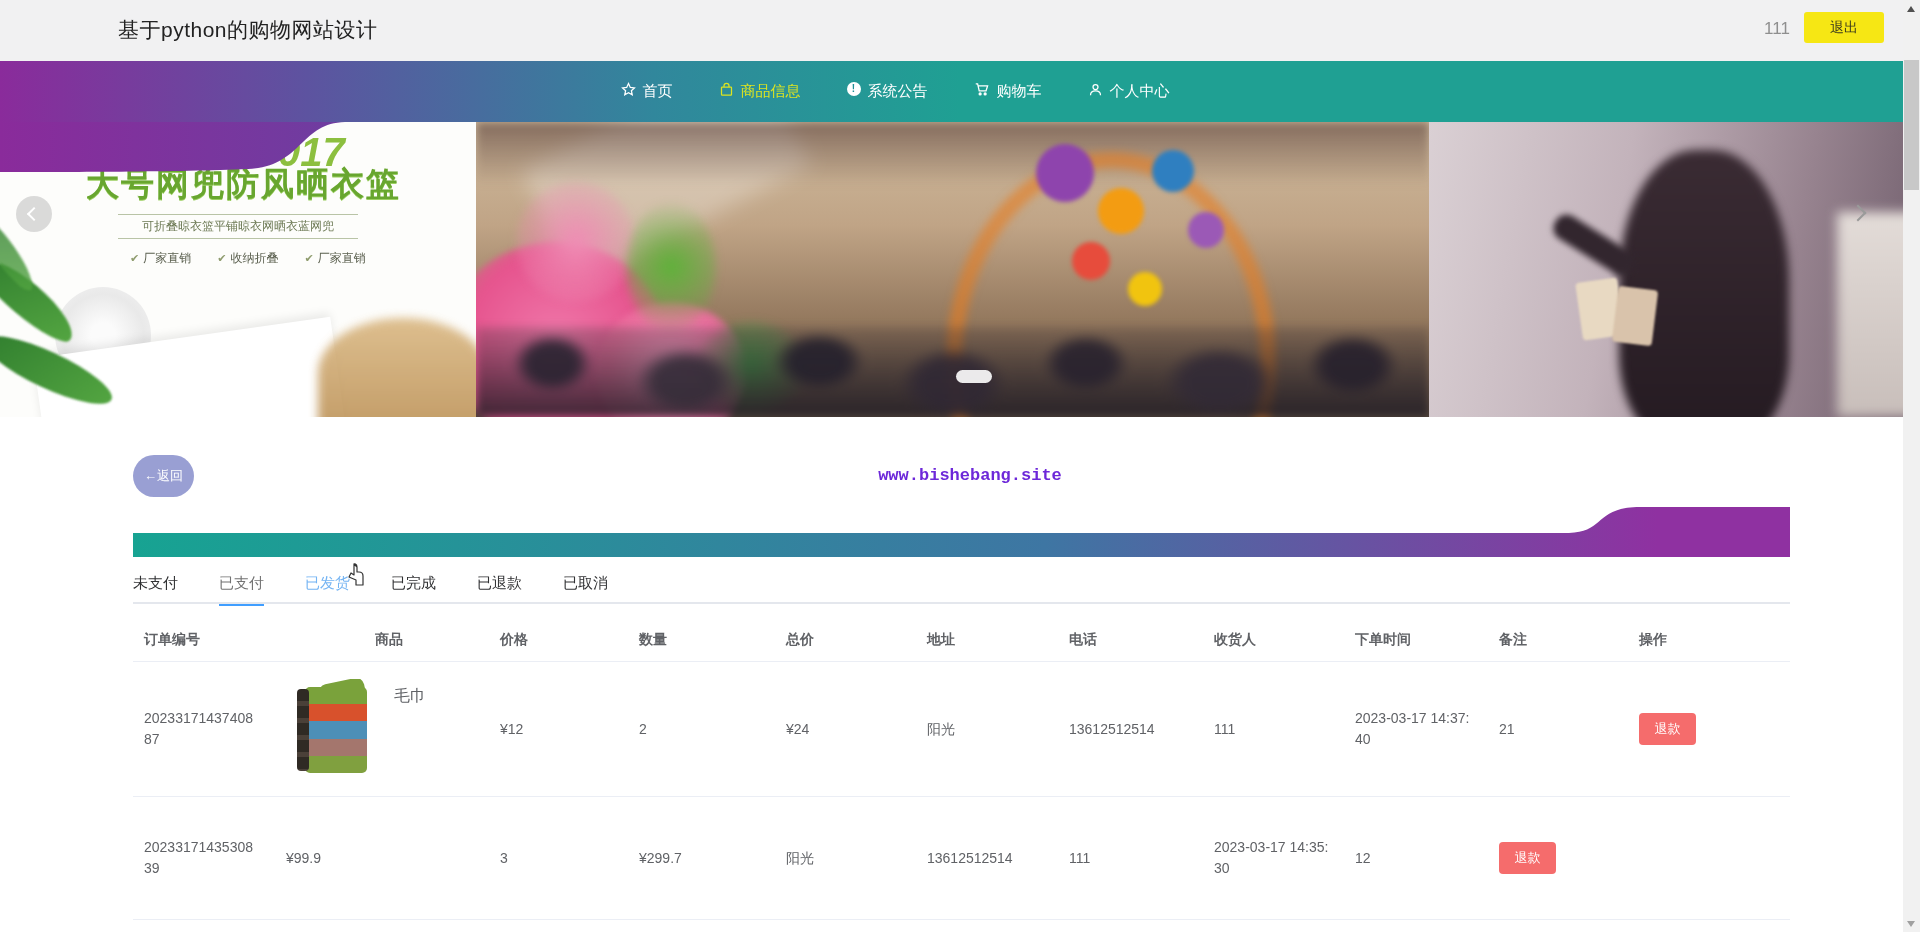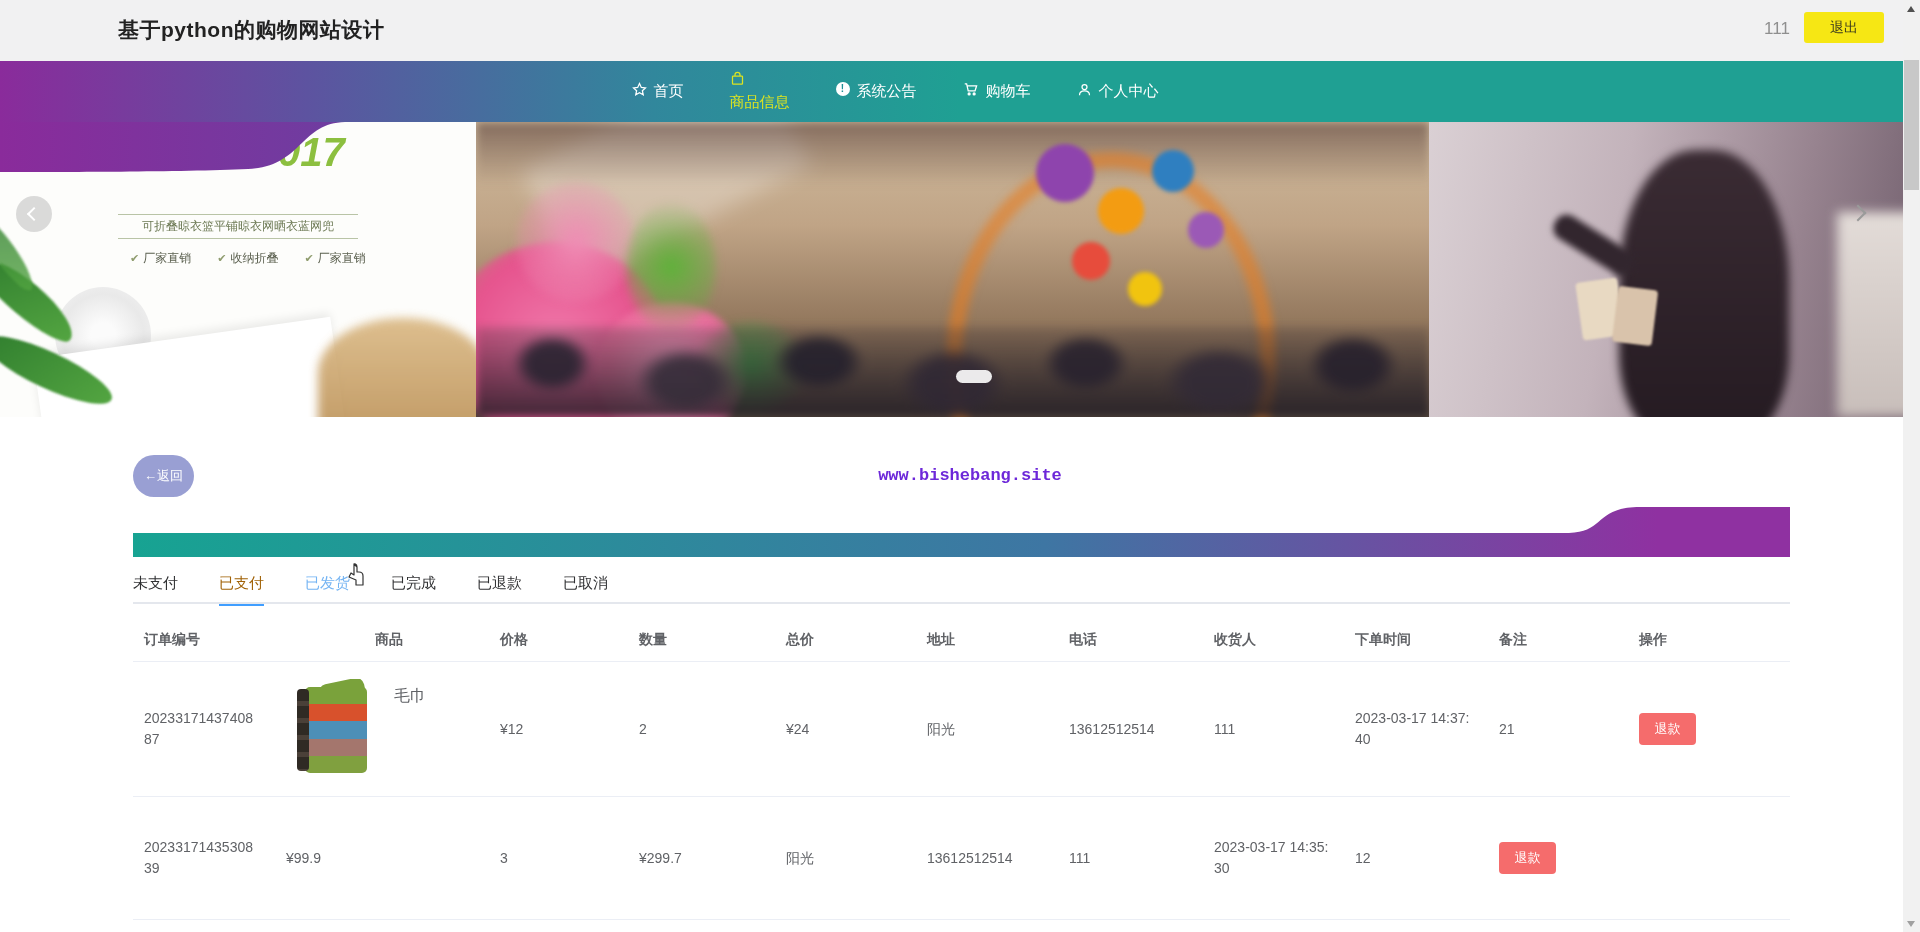--- a/index.html
+++ b/index.html
@@ -2,32 +2,32 @@
 <html><head>
 <meta charset="utf-8">
 <style>
   * { margin:0; padding:0; box-sizing:border-box; }
   html,body { width:1920px; height:932px; overflow:hidden; background:#fff;
               font-family:"Liberation Sans","DejaVu Sans",sans-serif; }
   .stage { position:relative; width:1920px; height:932px; background:#fff; overflow:hidden; }
 
   
   .top-header { position:absolute; left:0; top:0; width:1920px; height:61px; background:#f1f1f2; }
-  .site-title { position:absolute; left:118px; top:16px; font-size:21px; font-weight:bold; color:#222; letter-spacing:.5px; }
+  .site-title { position:absolute; left:118px; top:16px; font-size:21px; font-weight:normal; color:#222; letter-spacing:.5px; }
   .user-name  { position:absolute; left:1764px; top:19px; font-size:17px; color:#8f8f8f; }
   .logout-btn { position:absolute; left:1804px; top:12px; width:80px; height:31px; background:#f6e714;
                 border:none; border-radius:3px; font-size:14px; color:#3a3a1e; cursor:pointer; }
 
   
   .nav-bar { position:absolute; left:0; top:61px; width:1920px; height:61px;
              background:linear-gradient(90deg,#8a2b9b 0%,#5d53a0 16%,#31879c 34%,#1fa093 50%,#1fa093 100%); }
   .nav-menu { position:absolute; left:0; top:0; width:1920px; height:61px; display:flex;
               justify-content:center; align-items:center; gap:46px; padding-right:130px; }
   .nav-item { display:flex; align-items:flex-start; gap:7px; color:#fff; font-size:15px; cursor:pointer; }
-  .nav-item.active { color:#dce421;flex-direction:column; }
+  .nav-item.active { color:#dce421; }
   .nav-item svg { display:block; }
   .info-circle { width:14px; height:14px; border-radius:50%; background:#fff; color:#1f8f95;
                  font-size:10px; font-weight:bold; line-height:14px; text-align:center; }
   .nav-dots { position:absolute; left:1650px; top:82px; display:flex; gap:23px; }
   .nav-dot { width:24px; height:24px; border-radius:50%; cursor:pointer; }
 
   
   .carousel { position:absolute; left:0; top:122px; width:1920px; height:295px; overflow:hidden; background:#fff; }
   .slide-left { position:absolute; left:0; top:0; width:476px; height:295px; background:#fdfdfb; overflow:hidden; }
   .sl-year { position:absolute; left:278px; top:8px; font-size:40px; font-weight:bold; color:#8cbf3f; font-style:italic; }
@@ -111,21 +111,21 @@
   .site-link { position:absolute; left:770px; top:466px; width:400px; text-align:center;
                font-family:"Liberation Mono","DejaVu Sans Mono",monospace; font-size:17px; font-weight:bold;
                color:#6d28d9; cursor:pointer; }
   .section-title { position:absolute; left:133px; top:516px; width:1657px; text-align:center;
                    font-size:17px; font-weight:bold; color:#0b0b0b; }
   .title-bar { position:absolute; left:133px; top:507px; }
 
   
   .tabs { position:absolute; left:133px; top:565px; width:1657px; height:39px; border-bottom:2px solid #e4e7ed; display:flex; }
   .tab { position:relative; height:39px; line-height:36px; font-size:15px; color:#303133; margin-right:41px; cursor:pointer; }
-  .tab.active { color:#a16207; }
+  .tab.active { color:#737373; }
   .tab.active::after { content:""; position:absolute; left:0; bottom:-2px; width:100%; height:2px; background:#409eff; }
   .tab.hovered { color:#74b4f3; }
   .cursor-icon { position:absolute; left:346px; top:563px; z-index:50; }
 
   
   .orders-table { position:absolute; left:133px; top:618px; width:1657px; }
   .t-row { display:grid; grid-template-columns:142px 214px 139px 147px 141px 142px 145px 141px 144px 140px 162px;
            align-items:center; border-bottom:1px solid #ebeef5; }
   .t-head { height:44px; color:#909399; font-size:14px; }
   .t-head .t-cell { font-weight:bold; }
@@ -233,20 +233,21 @@
   <div class="carousel">
 
     <div class="slide-left">
       <div class="fan-circle"></div>
       <div class="paper-fold"></div>
       <div class="leaf leaf1"></div>
       <div class="leaf leaf2"></div>
       <div class="leaf leaf3"></div>
       <div class="basket-hint"></div>
       <div class="sl-year">017</div>
+      <div class="sl-headline">大号网兜防风晒衣篮</div>
       <div class="sl-sub">可折叠晾衣篮平铺晾衣网晒衣蓝网兜</div>
       <div class="sl-features">
         <span class="sl-feature">
           <span class="sl-check">✔</span>
           <span>厂家直销</span>
         </span>
         <span class="sl-feature">
           <span class="sl-check">✔</span>
           <span>收纳折叠</span>
         </span>

